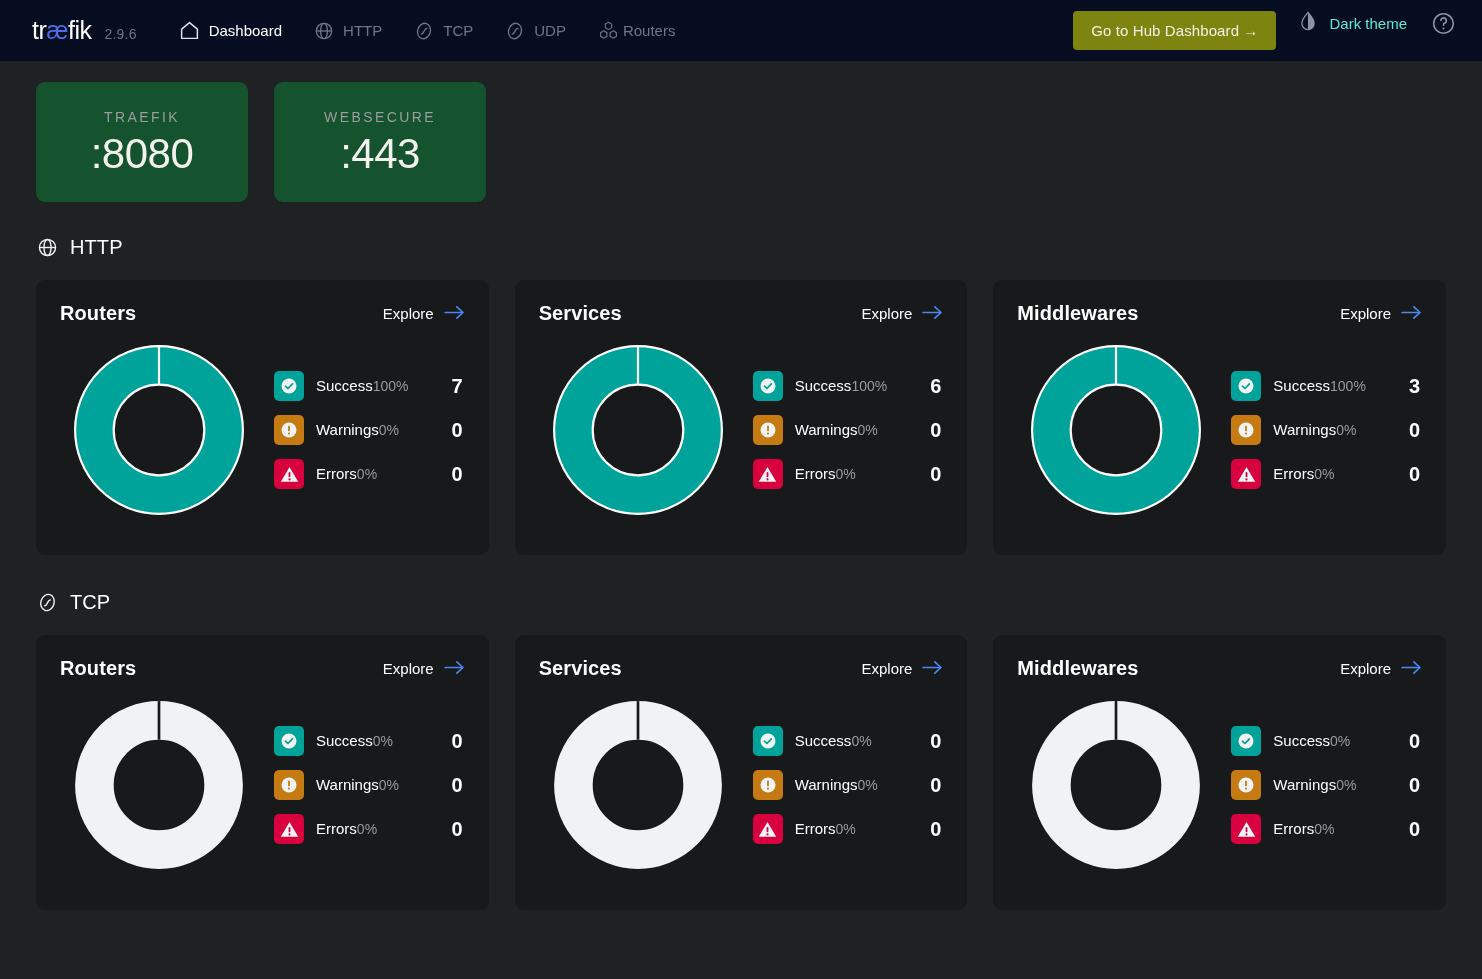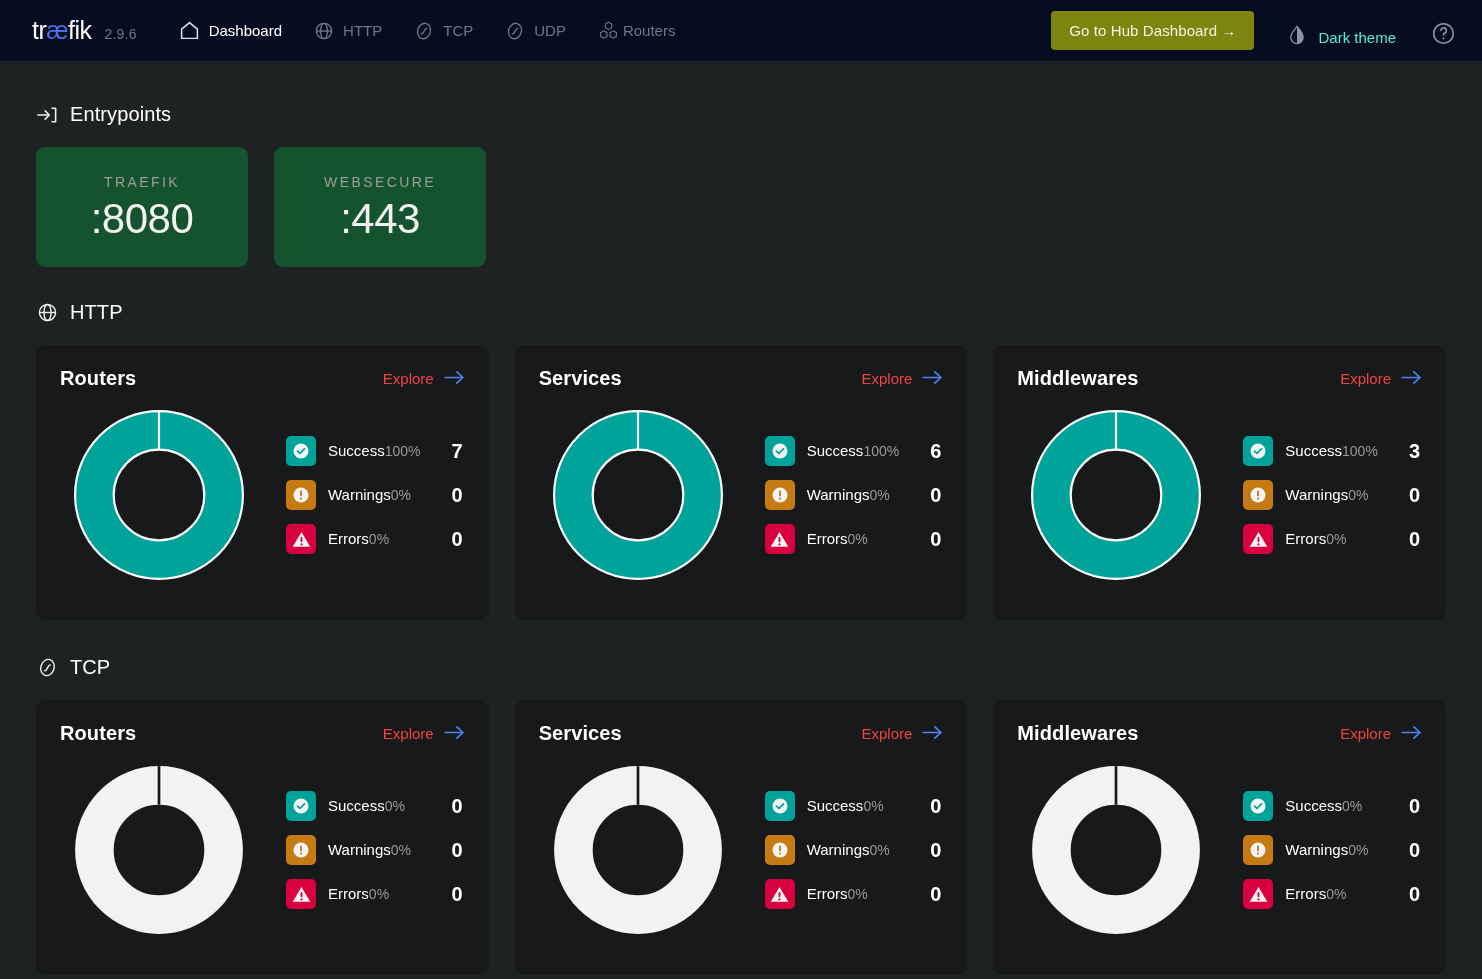--- a/index.html
+++ b/index.html
@@ -53,22 +53,22 @@
     font-size: 15px;
     cursor: pointer;
     white-space: nowrap;
   }
   .nav-item.active { color: #ffffff; }
   .nav-item svg { display: block; }
 
   .nav-right {
     margin-left: auto;
     display: flex;
-    align-items: flex-end;
-    gap: 11px;
+    align-items: flex-start;
+    gap: 0;
   }
   .hub-btn {
     background: #7d8410;
     color: #f2f3e6;
     border: none;
     border-radius: 4px;
     font-size: 15px;
     font-family: "Liberation Sans", sans-serif;
     padding: 11px 18px;
     cursor: pointer;
@@ -168,28 +168,28 @@
   .stat-title {
     font-size: 20px;
     font-weight: 700;
     color: #ffffff;
     letter-spacing: 0.1px;
   }
   .explore {
     display: flex;
     align-items: center;
     gap: 10px;
-    color: #ef4444;
+    color: #ffffff;
     font-size: 15px;
     cursor: pointer;
   }
   .stat-body {
     display: flex;
     align-items: center;
-    gap: 20px;
+    gap: 8px;
   }
   .donut-wrap {
     width: 198px;
     height: 198px;
     flex: 0 0 198px;
     position: relative;
   }
   .donut {
     width: 100%;
     height: 100%;
@@ -323,30 +323,20 @@
           <path d="M9.5 9.2a2.6 2.6 0 1 1 3.4 2.5c-.6.25-.9.8-.9 1.5v.5" stroke-linecap="round"></path>
           <circle cx="12" cy="16.7" r="0.95" fill="#8d94a5" stroke="none"></circle>
         </svg>
       </span>
     </div>
   </div>
 </div>
 
 <div class="page">
 
-  <div class="section-head entrypoints">
-    <span class="sec-icon">
-      <svg width="22" height="20" viewBox="0 0 24 22" fill="none" stroke="#f0f1f2" stroke-width="1.7" stroke-linecap="round" stroke-linejoin="round">
-        <line x1="2" y1="11" x2="14" y2="11"></line>
-        <polyline points="10,6.5 14.5,11 10,15.5"></polyline>
-        <polyline points="17.5,3.5 21.5,3.5 21.5,18.5 17.5,18.5"></polyline>
-      </svg>
-    </span>
-    <span>Entrypoints</span>
-  </div>
 
   <div class="entry-row">
     <div class="entry-card">
       <div class="entry-name">TRAEFIK</div>
       <div class="entry-port">:8080</div>
     </div>
     <div class="entry-card">
       <div class="entry-name">WEBSECURE</div>
       <div class="entry-port">:443</div>
     </div>

